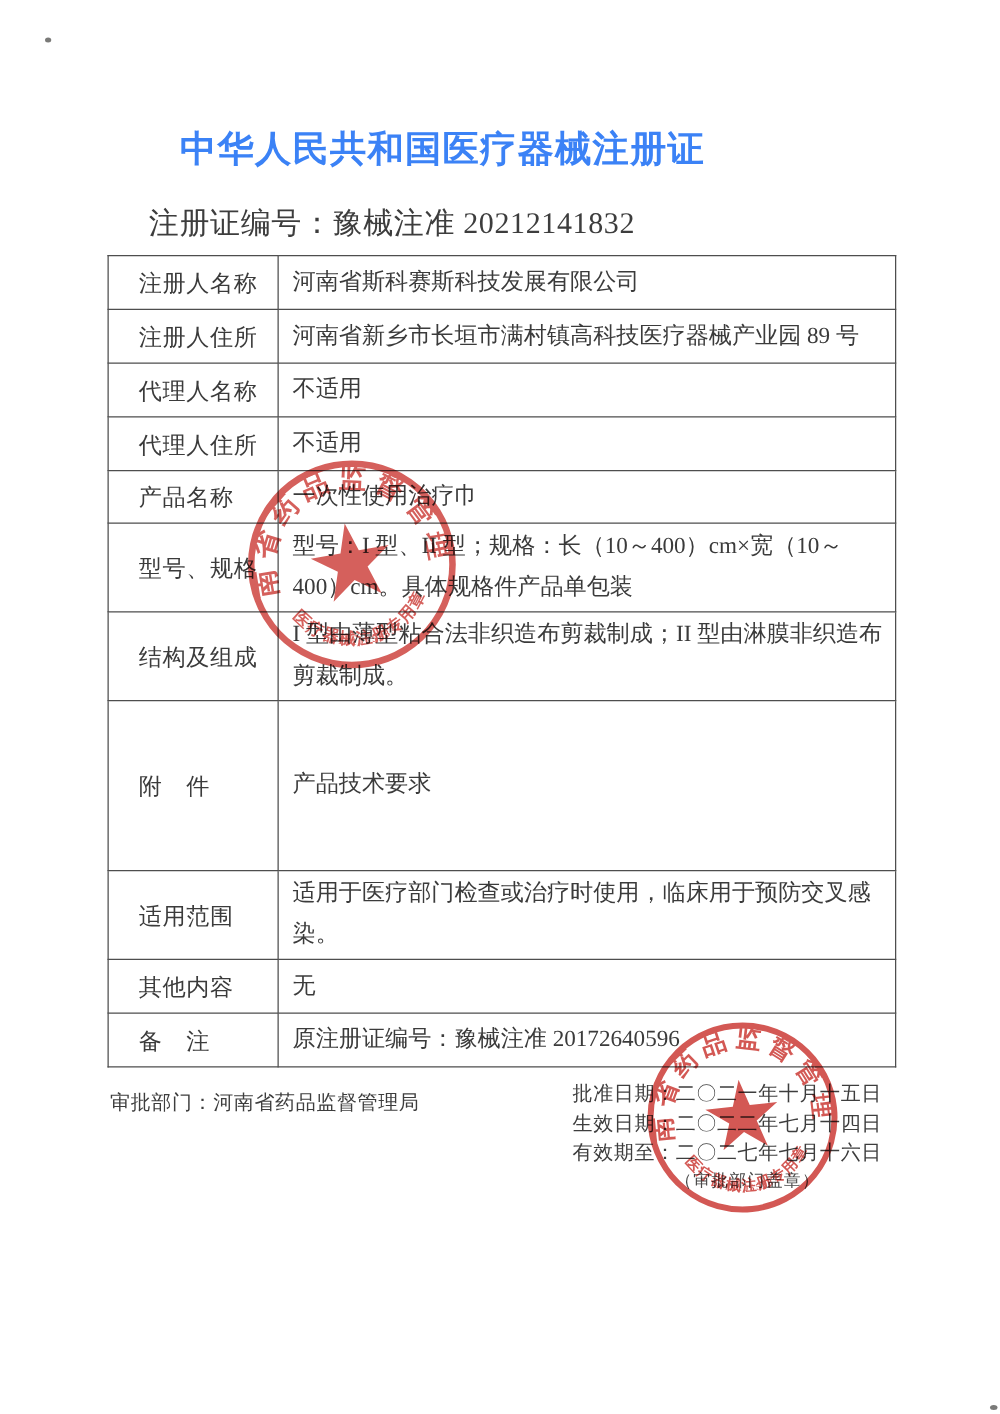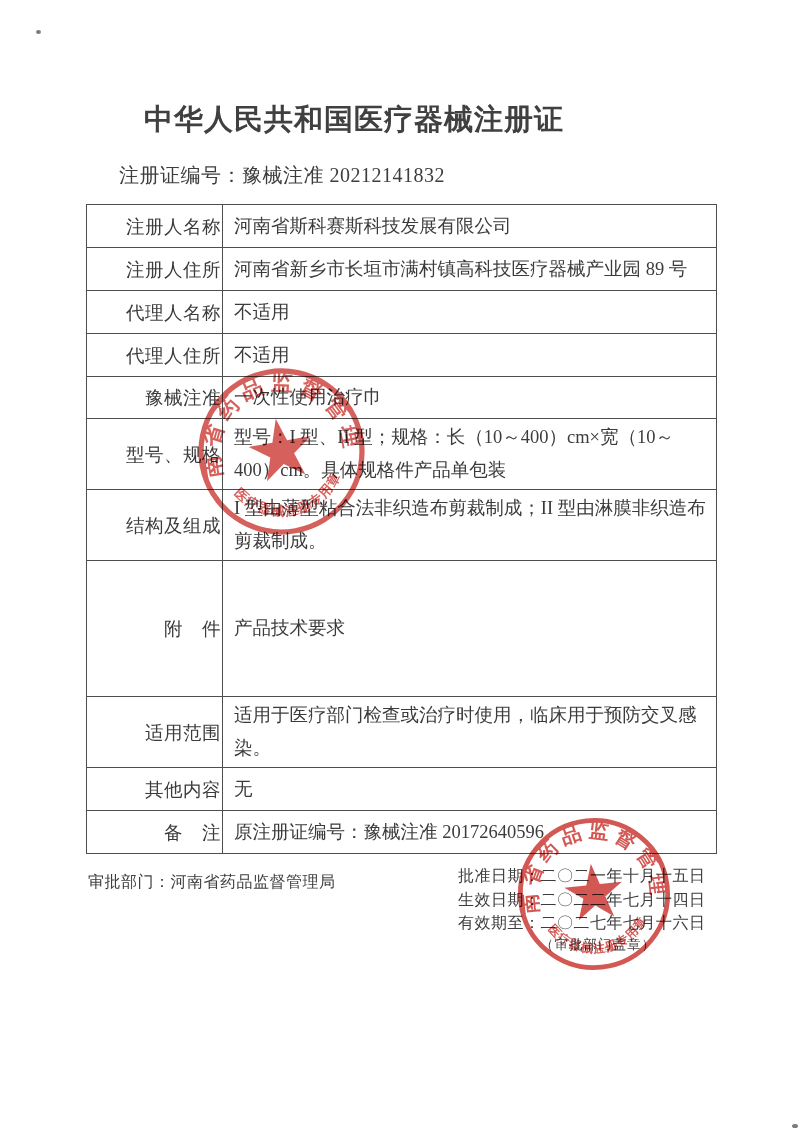--- a/index.html
+++ b/index.html
@@ -3,34 +3,34 @@
 <meta charset="utf-8">
 <style>
   html,body{margin:0;padding:0;}
   body{
     width:800px;height:1131px;position:relative;background:#ffffff;
     font-family:"Liberation Serif","DejaVu Serif",serif;
     color:#3b3b3b;overflow:hidden;
   }
   .page-title{
     position:absolute;left:0;top:100px;width:708px;text-align:center;
-    font-size:29px;font-weight:bold;color:#404040;letter-spacing:1px;
+    font-size:29px;font-weight:bold;color:#3b82f6;letter-spacing:1px;
   }
   .reg-line{
-    position:absolute;left:119px;top:162px;font-size:20px;color:#3d3d3d;letter-spacing:0.5px;
+    position:absolute;left:119px;top:162px;font-size:24px;color:#3d3d3d;letter-spacing:0.5px;
   }
   table.cert{
     position:absolute;left:86px;top:204px;width:631px;
     border-collapse:collapse;table-layout:fixed;
   }
   table.cert td{
     border:1.5px solid #4e4e4e;font-size:18.5px;color:#3b3b3b;
     vertical-align:middle;
   }
-  td.label-cell{width:110px;text-align:right;letter-spacing:0.5px;padding-left:24px;}
+  td.label-cell{width:110px;text-align:left;letter-spacing:0.5px;padding-left:24px;}
   td.value-cell{padding:2px 6px 2px 11px;line-height:33px;}
   tr.cert-row{height:43px;}
   tr.cert-row:nth-child(5){height:42px;}
   tr.cert-row:nth-child(7){height:69px;}
   tr.cert-row:nth-child(8){height:136px;}
   tr.cert-row:nth-child(12){height:45px;}
   .approval-line{
     position:absolute;left:88px;top:872px;font-size:16px;color:#3d3d3d;letter-spacing:0.5px;
   }
   .dates-block{
@@ -66,21 +66,21 @@
       </tr>
       <tr class="cert-row">
         <td class="label-cell">代理人名称</td>
         <td class="value-cell">不适用</td>
       </tr>
       <tr class="cert-row">
         <td class="label-cell">代理人住所</td>
         <td class="value-cell">不适用</td>
       </tr>
       <tr class="cert-row">
-        <td class="label-cell">豫械注准</td>
+        <td class="label-cell">产品名称</td>
         <td class="value-cell">一次性使用治疗巾</td>
       </tr>
       <tr class="cert-row">
         <td class="label-cell">型号、规格</td>
         <td class="value-cell">型号：I 型、II 型；规格：长（10～400）cm×宽（10～400）cm。具体规格件产品单包装</td>
       </tr>
       <tr class="cert-row">
         <td class="label-cell">结构及组成</td>
         <td class="value-cell">I 型由薄型粘合法非织造布剪裁制成；II 型由淋膜非织造布剪裁制成。</td>
       </tr>

